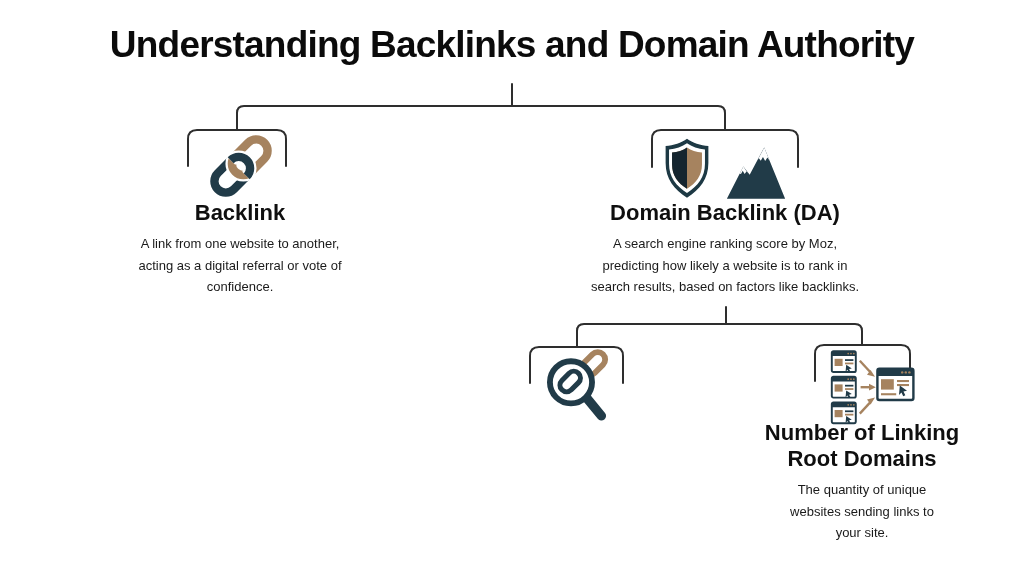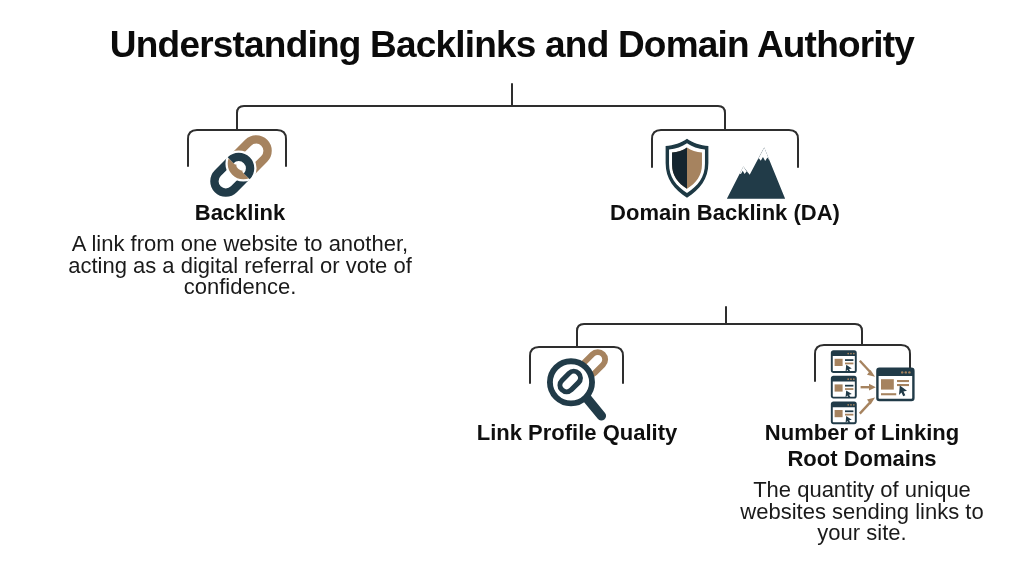--- a/index.html
+++ b/index.html
@@ -12,21 +12,21 @@
     text-align:center;font-size:37px;font-weight:bold;letter-spacing:-0.8px;
     color:#0b0b0b;white-space:pre-line;
   }
   .connectors{position:absolute;left:0;top:0;pointer-events:none;}
   .node{position:absolute;text-align:center;}
   .node .heading{
     font-size:22px;font-weight:bold;color:#0f0f0f;line-height:26px;
     white-space:pre-line;margin-bottom:7px;
   }
   .node .desc{
-    font-size:22px;color:#1a1a1a;line-height:21.5px;white-space:pre-line;
+    font-size:13px;color:#1a1a1a;line-height:21.5px;white-space:pre-line;
   }
   .icon{position:absolute;}
 </style>
 </head>
 <body>
 
 <div class="canvas">
 
   <h1 class="title">Understanding Backlinks and Domain Authority</h1>
 
@@ -131,24 +131,26 @@
 
   <div class="node" style="left:30px;top:200px;width:420px">
     <div class="heading">Backlink</div>
     <div class="desc">A link from one website to another,
 acting as a digital referral or vote of
 confidence.</div>
   </div>
 
   <div class="node" style="left:515px;top:200px;width:420px">
     <div class="heading">Domain Backlink (DA)</div>
+    <div class="desc">A search engine ranking score by Moz,
+predicting how likely a website is to rank in
+search results, based on factors like backlinks.</div>
   </div>
 
   <div class="node" style="left:377px;top:420px;width:400px">
-    <div class="heading">Link Profile Quality</div>
   </div>
 
   <div class="node" style="left:662px;top:420px;width:400px">
     <div class="heading">Number of Linking
 Root Domains</div>
     <div class="desc">The quantity of unique
 websites sending links to
 your site.</div>
   </div>
 

